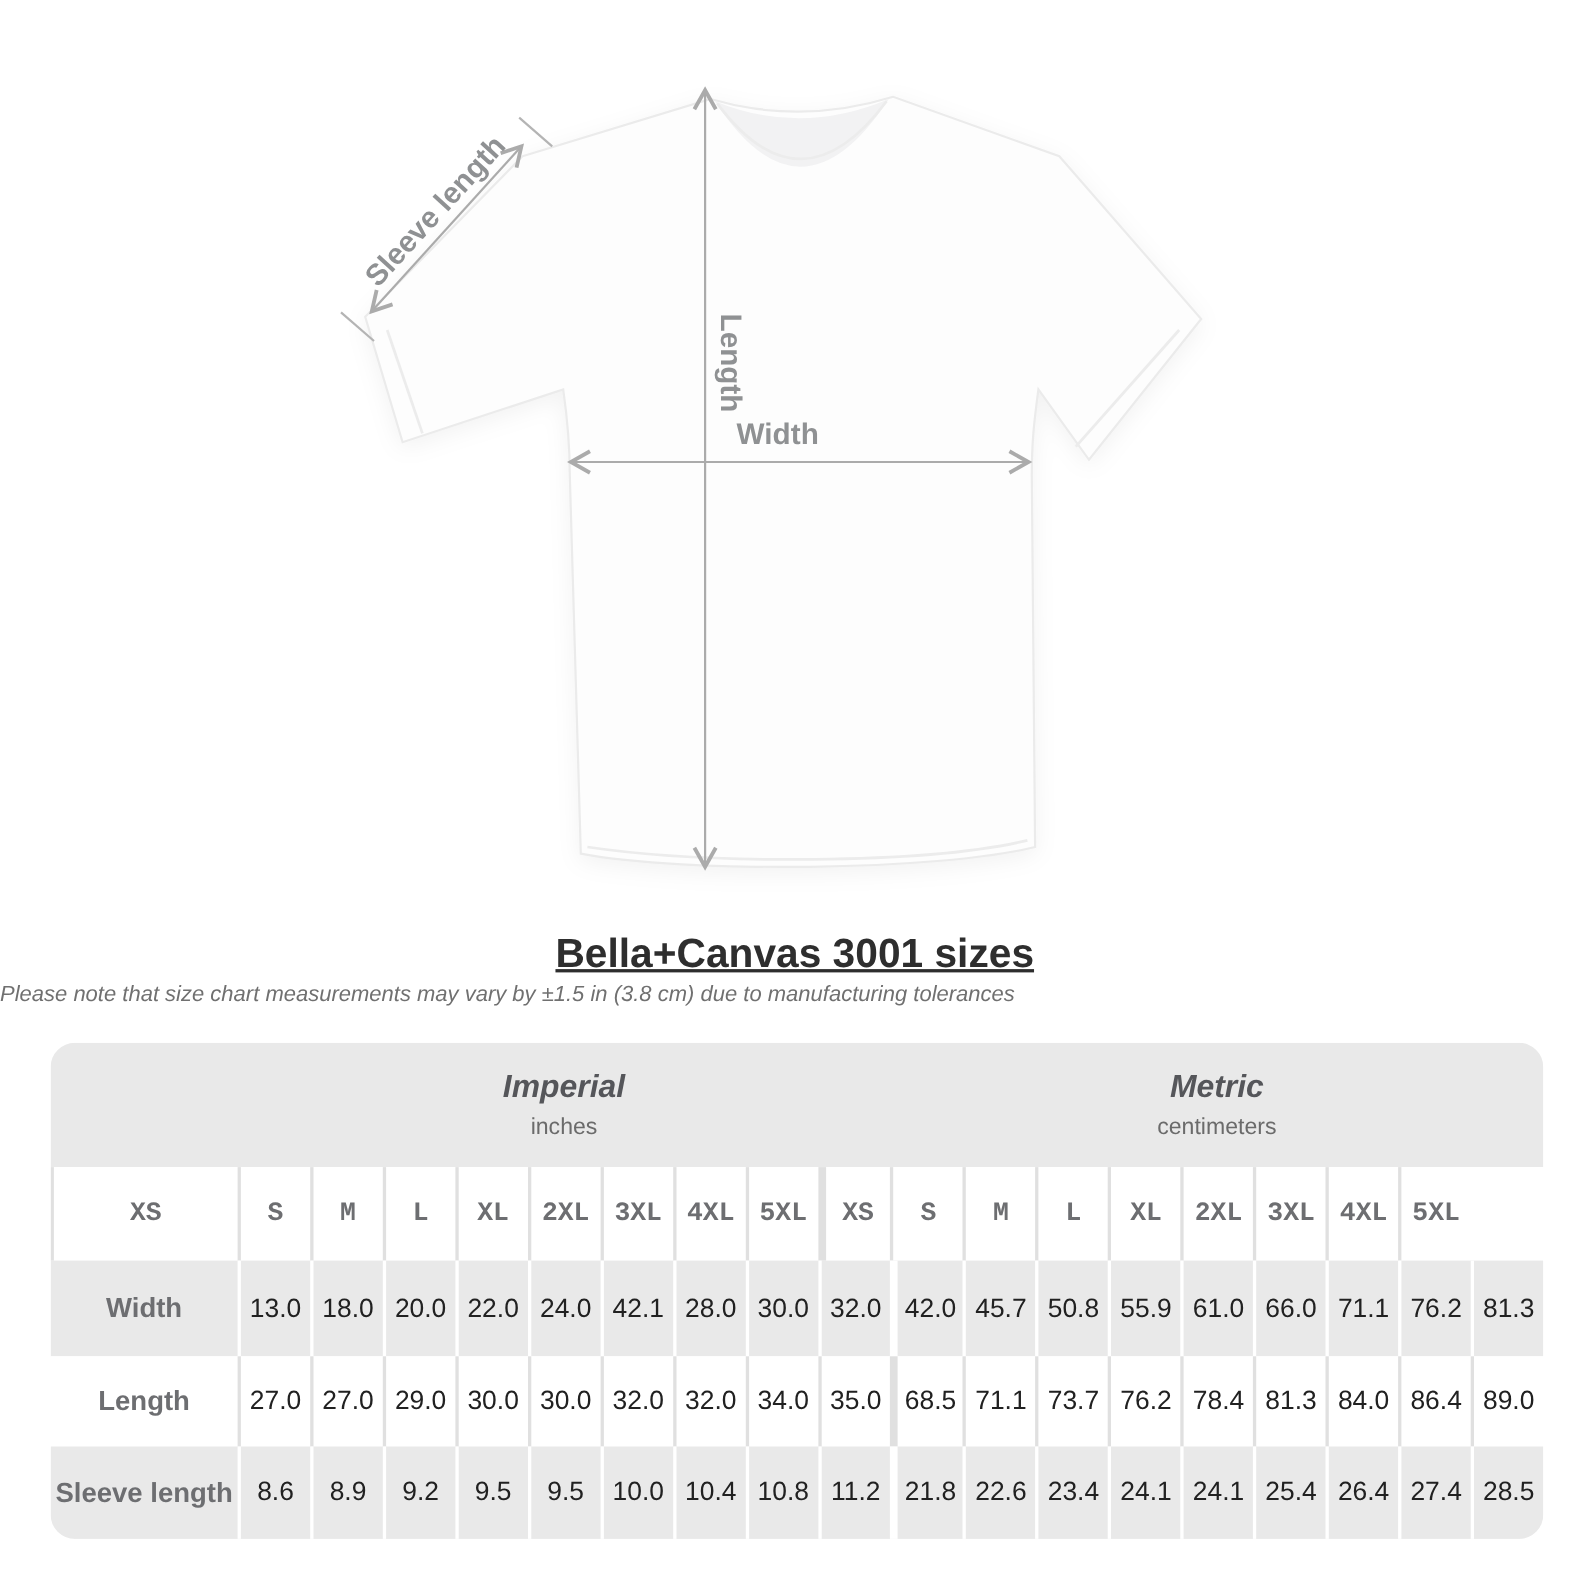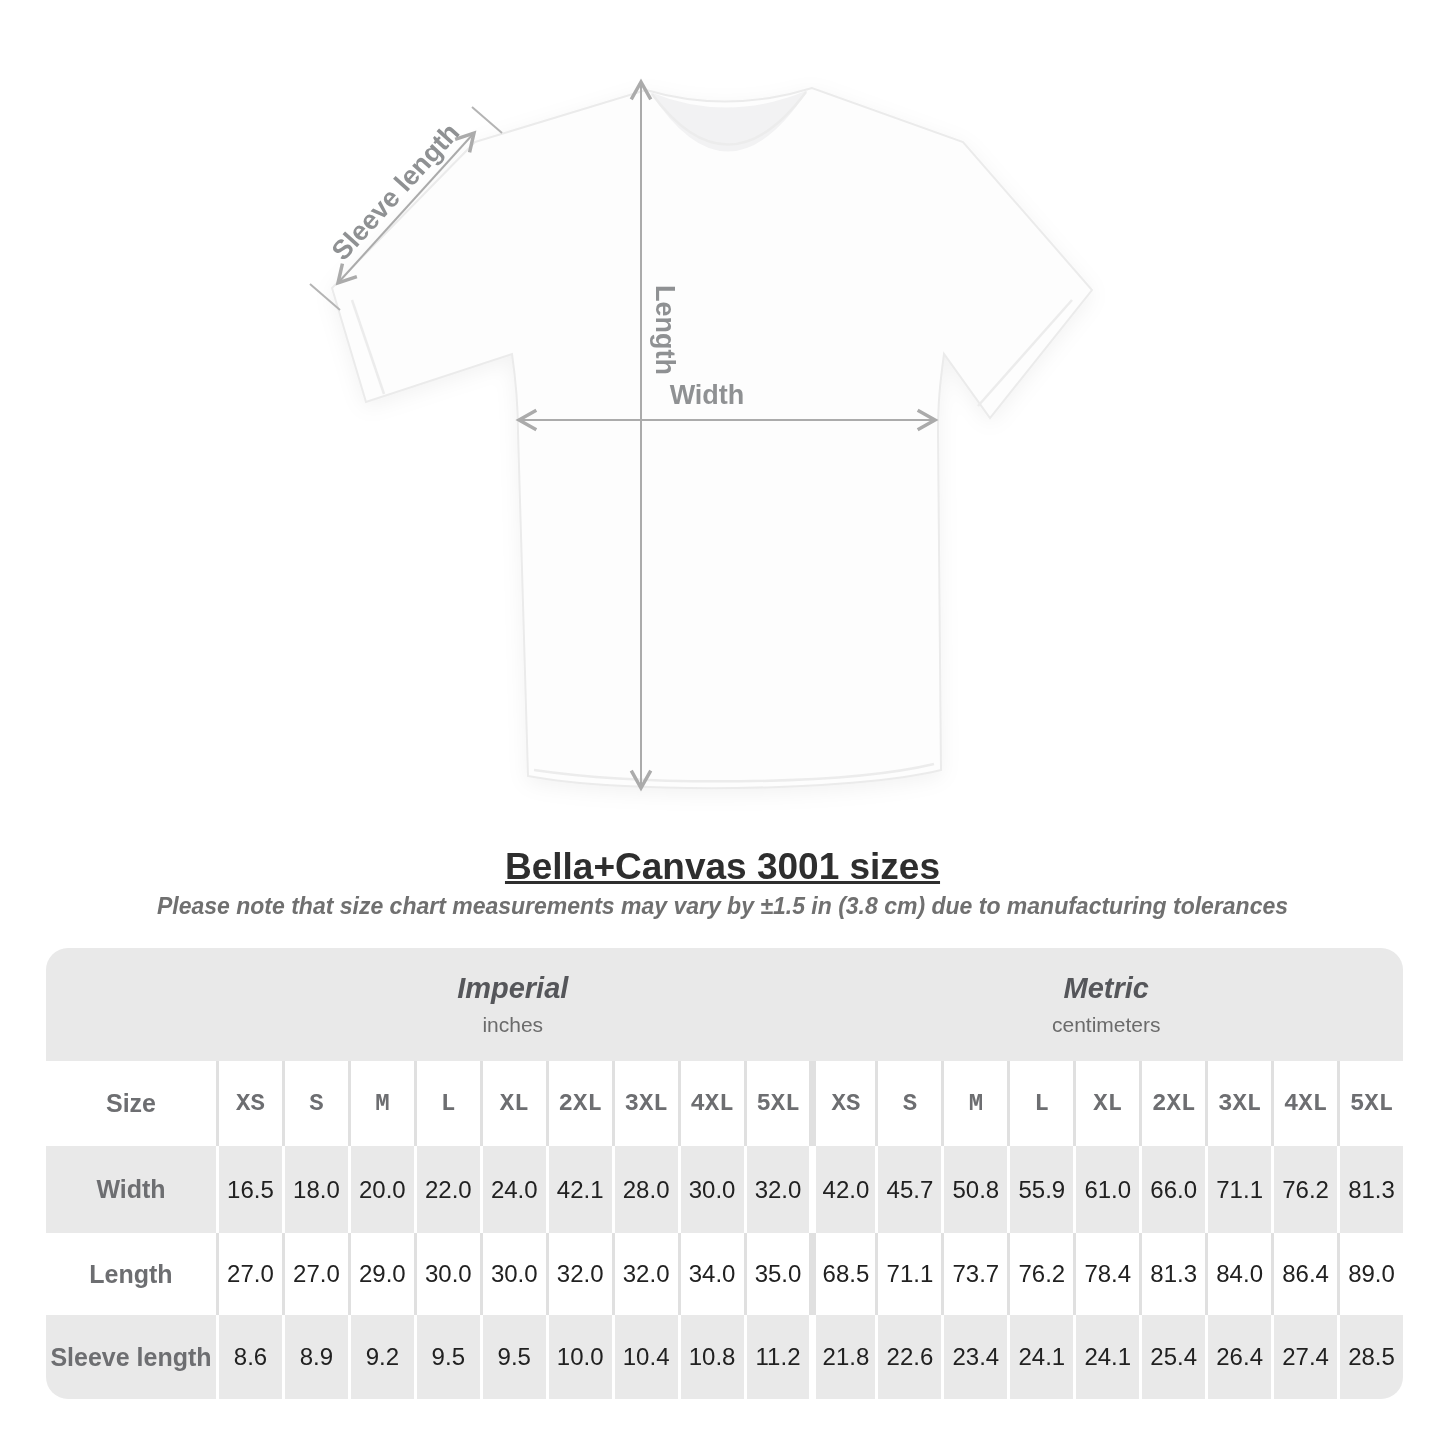--- a/index.html
+++ b/index.html
@@ -11,22 +11,22 @@
   #figure{position:absolute;left:0;top:0;width:1445px;height:830px;}
   .shirt-outline{fill:#fdfdfd;stroke:#ebebeb;stroke-width:2;filter:drop-shadow(0 5px 10px rgba(0,0,0,0.05));}
   .collar-open{fill:#f2f2f3;}
   .seam{fill:none;stroke:#ececec;stroke-width:2.5;}
   .dim-line{stroke:#ababab;stroke-width:2;fill:none;}
   .dim-tick{stroke:#b4b4b4;stroke-width:2;fill:none;}
   .dim-label{font-family:"Liberation Sans", sans-serif;font-weight:bold;font-size:27px;fill:#8f9193;}
   
   #page-title{position:absolute;left:0;top:846px;width:100%;text-align:center;
     font-size:37px;font-weight:bold;color:#2e2e2e;text-decoration:underline;}
-  #page-subtitle{position:absolute;left:0;top:893px;width:100%;text-align:center;
-    font-size:23px;font-style:italic;color:#707070;font-weight:bold;}
+  #page-subtitle{position:absolute;left:0;top:893px;width:100%;text-align:left;
+    font-size:20px;font-style:italic;color:#707070;}
   
   #size-table{position:absolute;left:46px;top:948px;width:1357px;height:451px;
     border-radius:22px;overflow:hidden;background:#ffffff;}
   .trow{display:grid;grid-template-columns:170px repeat(18,1fr);}
   .unit-row{height:113px;background:#e9e9e9;}
   .size-row{height:85px;background:#ffffff;}
   .width-row{height:87px;}
   .length-row{height:82px;}
   .sleeve-row{height:84px;}
   .row-gray{background:#e9e9e9;}
@@ -107,21 +107,20 @@
       <div class="g-title">Imperial</div>
       <div class="g-sub">inches</div>
     </div>
     <div class="group g2">
       <div class="g-title">Metric</div>
       <div class="g-sub">centimeters</div>
     </div>
   </div>
 
   <div class="trow size-row">
-    <div class="cell label-cell">Size</div>
   <div class="cell vcell">XS</div>
       <div class="cell vcell">S</div>
       <div class="cell vcell">M</div>
       <div class="cell vcell">L</div>
       <div class="cell vcell">XL</div>
       <div class="cell vcell">2XL</div>
       <div class="cell vcell">3XL</div>
       <div class="cell vcell">4XL</div>
       <div class="cell vcell">5XL</div>
       <div class="cell vcell metric-first">XS</div>
@@ -130,21 +129,21 @@
       <div class="cell vcell">L</div>
       <div class="cell vcell">XL</div>
       <div class="cell vcell">2XL</div>
       <div class="cell vcell">3XL</div>
       <div class="cell vcell">4XL</div>
       <div class="cell vcell">5XL</div>
     </div>
 
   <div class="trow data-row width-row row-gray">
     <div class="cell label-cell">Width</div>
-  <div class="cell vcell">16.5</div>
+  <div class="cell vcell">13.0</div>
       <div class="cell vcell">18.0</div>
       <div class="cell vcell">20.0</div>
       <div class="cell vcell">22.0</div>
       <div class="cell vcell">24.0</div>
       <div class="cell vcell">42.1</div>
       <div class="cell vcell">28.0</div>
       <div class="cell vcell">30.0</div>
       <div class="cell vcell">32.0</div>
       <div class="cell vcell metric-first">42.0</div>
       <div class="cell vcell">45.7</div>

